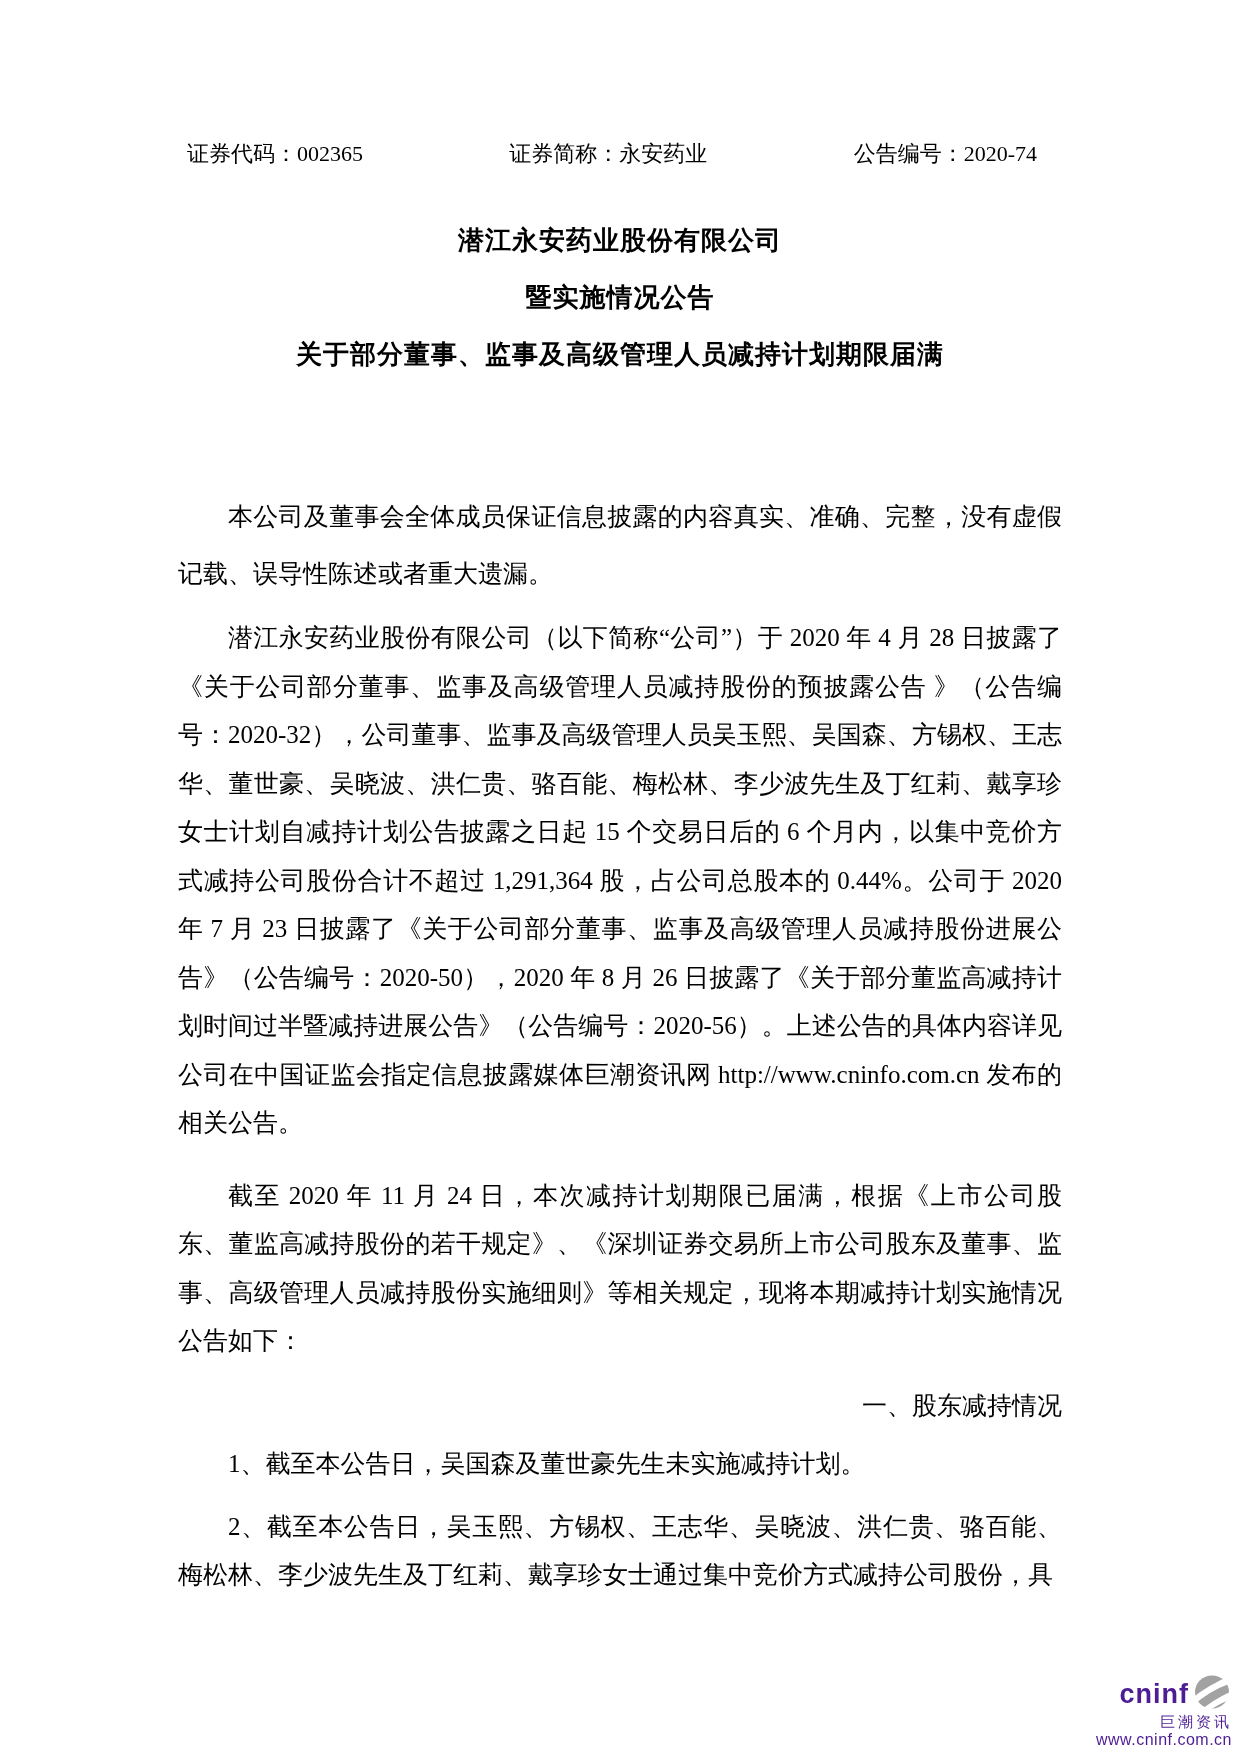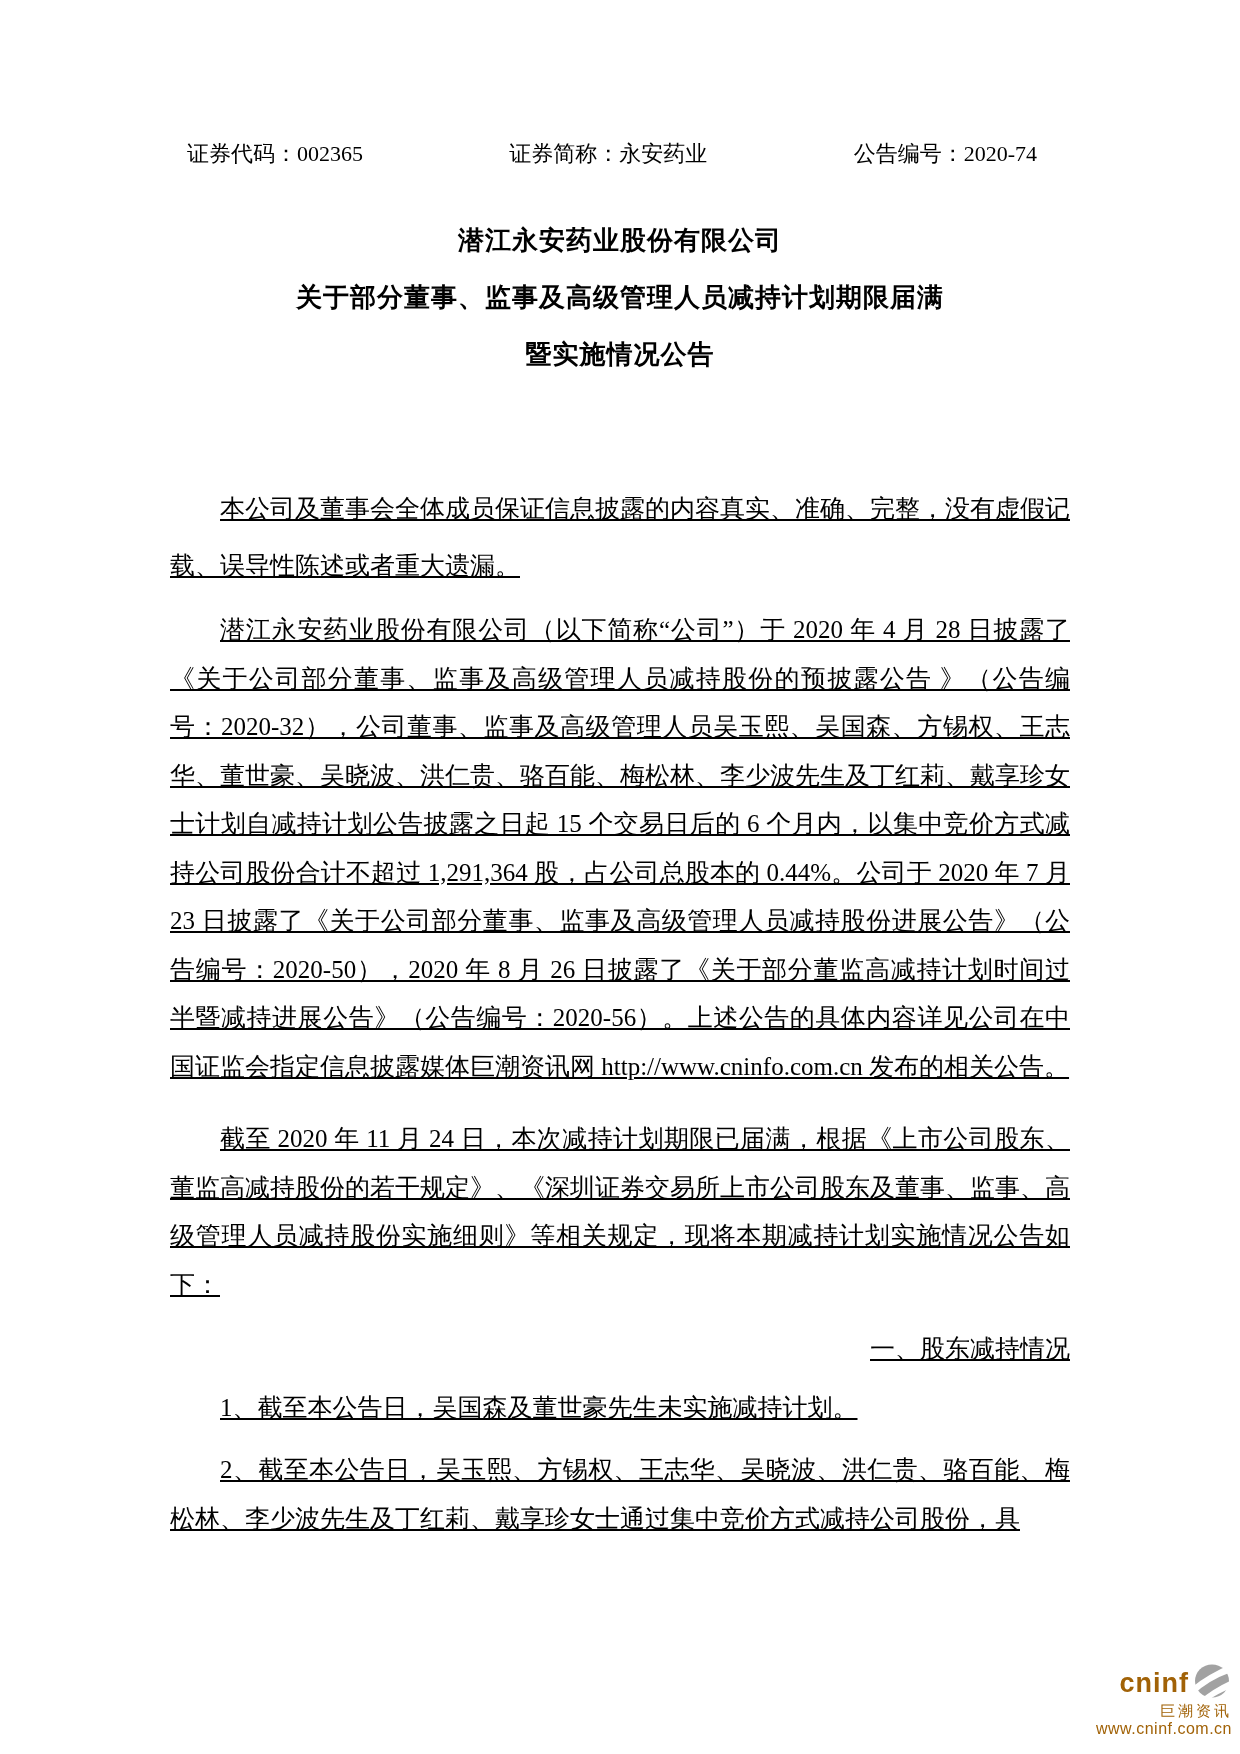--- a/index.html
+++ b/index.html
@@ -47,41 +47,40 @@
   }
   
   .doc-body {
     position: absolute;
     top: 480px;
     left: 170px;
     width: 900px;
     font-size: 25px;
   }
   .para {
-    margin: 0;
+    margin: 8px;
     text-indent: 2em;
     text-align: justify;
     line-height: 48.5px;
-    text-decoration: underline;
   }
   .para.disclaimer { line-height: 57px; }
   .para.p-main     { margin-top: 12px; }
   .para.p-expiry   { margin-top: 24px; }
   .para.sec-head   { margin-top: 16px; text-align: right; }
   .para.item-1     { margin-top: 10px; }
   .para.item-2     { margin-top: 14px; }
 
   
   .watermark {
     position: absolute;
     right: 8px;
-    bottom: 16px;
+    bottom: 5px;
     text-align: right;
     font-family: "Liberation Sans", sans-serif;
-    color: #a16207;
+    color: #4c1d95;
   }
   .wm-top {
     display: flex;
     justify-content: flex-end;
     align-items: center;
     gap: 3px;
   }
   .wm-brand {
     font-weight: 700;
     font-size: 27px;
@@ -108,22 +107,22 @@
 <div class="page">
 
   <header class="doc-header">
     <span>证券代码：002365</span>
     <span>证券简称：永安药业</span>
     <span>公告编号：2020-74</span>
   </header>
 
   <div class="doc-title">
     <div>潜江永安药业股份有限公司</div>
+    <div>暨实施情况公告</div>
     <div>关于部分董事、监事及高级管理人员减持计划期限届满</div>
-    <div>暨实施情况公告</div>
   </div>
 
   <main class="doc-body">
     <p class="para disclaimer">本公司及董事会全体成员保证信息披露的内容真实、准确、完整，没有虚假记载、误导性陈述或者重大遗漏。</p>
     <p class="para p-main">潜江永安药业股份有限公司（以下简称“公司”）于 2020 年 4 月 28 日披露了《关于公司部分董事、监事及高级管理人员减持股份的预披露公告 》（公告编号：2020-32），公司董事、监事及高级管理人员吴玉熙、吴国森、方锡权、王志华、董世豪、吴晓波、洪仁贵、骆百能、梅松林、李少波先生及丁红莉、戴享珍女士计划自减持计划公告披露之日起 15 个交易日后的 6 个月内，以集中竞价方式减持公司股份合计不超过 1,291,364 股，占公司总股本的 0.44%。公司于 2020 年 7 月 23 日披露了《关于公司部分董事、监事及高级管理人员减持股份进展公告》（公告编号：2020-50），2020 年 8 月 26 日披露了《关于部分董监高减持计划时间过半暨减持进展公告》（公告编号：2020-56）。上述公告的具体内容详见公司在中国证监会指定信息披露媒体巨潮资讯网 http://www.cninfo.com.cn 发布的相关公告。</p>
     <p class="para p-expiry">截至 2020 年 11 月 24 日，本次减持计划期限已届满，根据《上市公司股东、董监高减持股份的若干规定》、《深圳证券交易所上市公司股东及董事、监事、高级管理人员减持股份实施细则》等相关规定，现将本期减持计划实施情况公告如下：</p>
     <p class="para sec-head">一、股东减持情况</p>
     <p class="para item-1">1、截至本公告日，吴国森及董世豪先生未实施减持计划。</p>
     <p class="para item-2">2、截至本公告日，吴玉熙、方锡权、王志华、吴晓波、洪仁贵、骆百能、梅松林、李少波先生及丁红莉、戴享珍女士通过集中竞价方式减持公司股份，具</p>
   </main>

